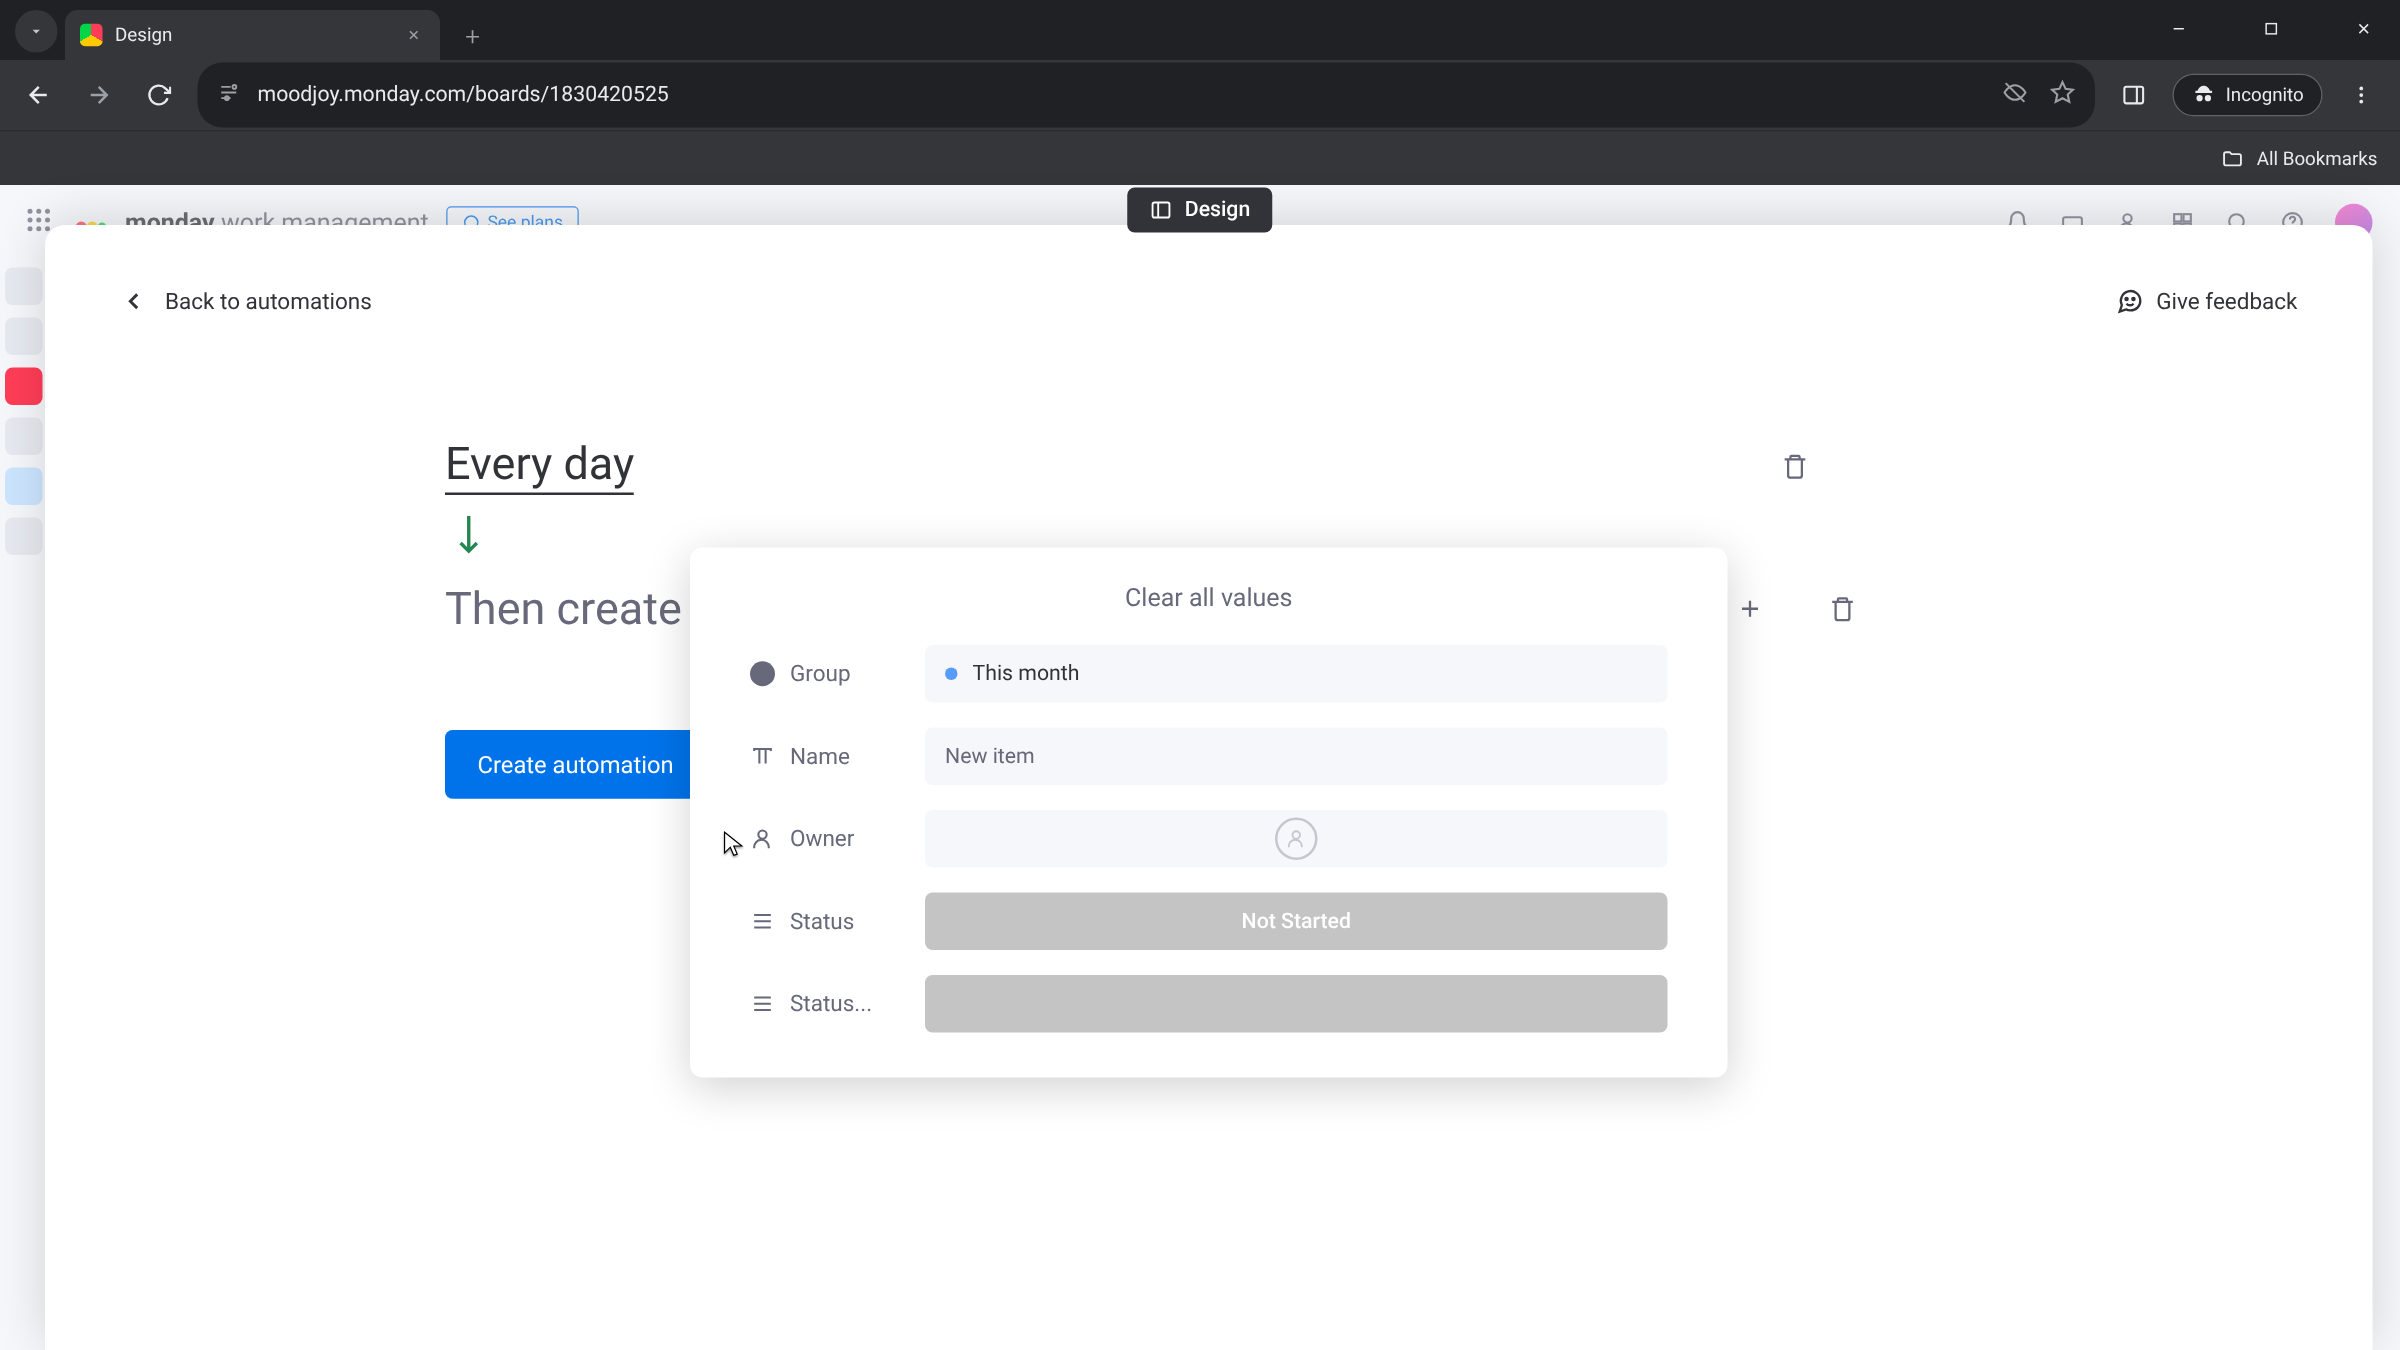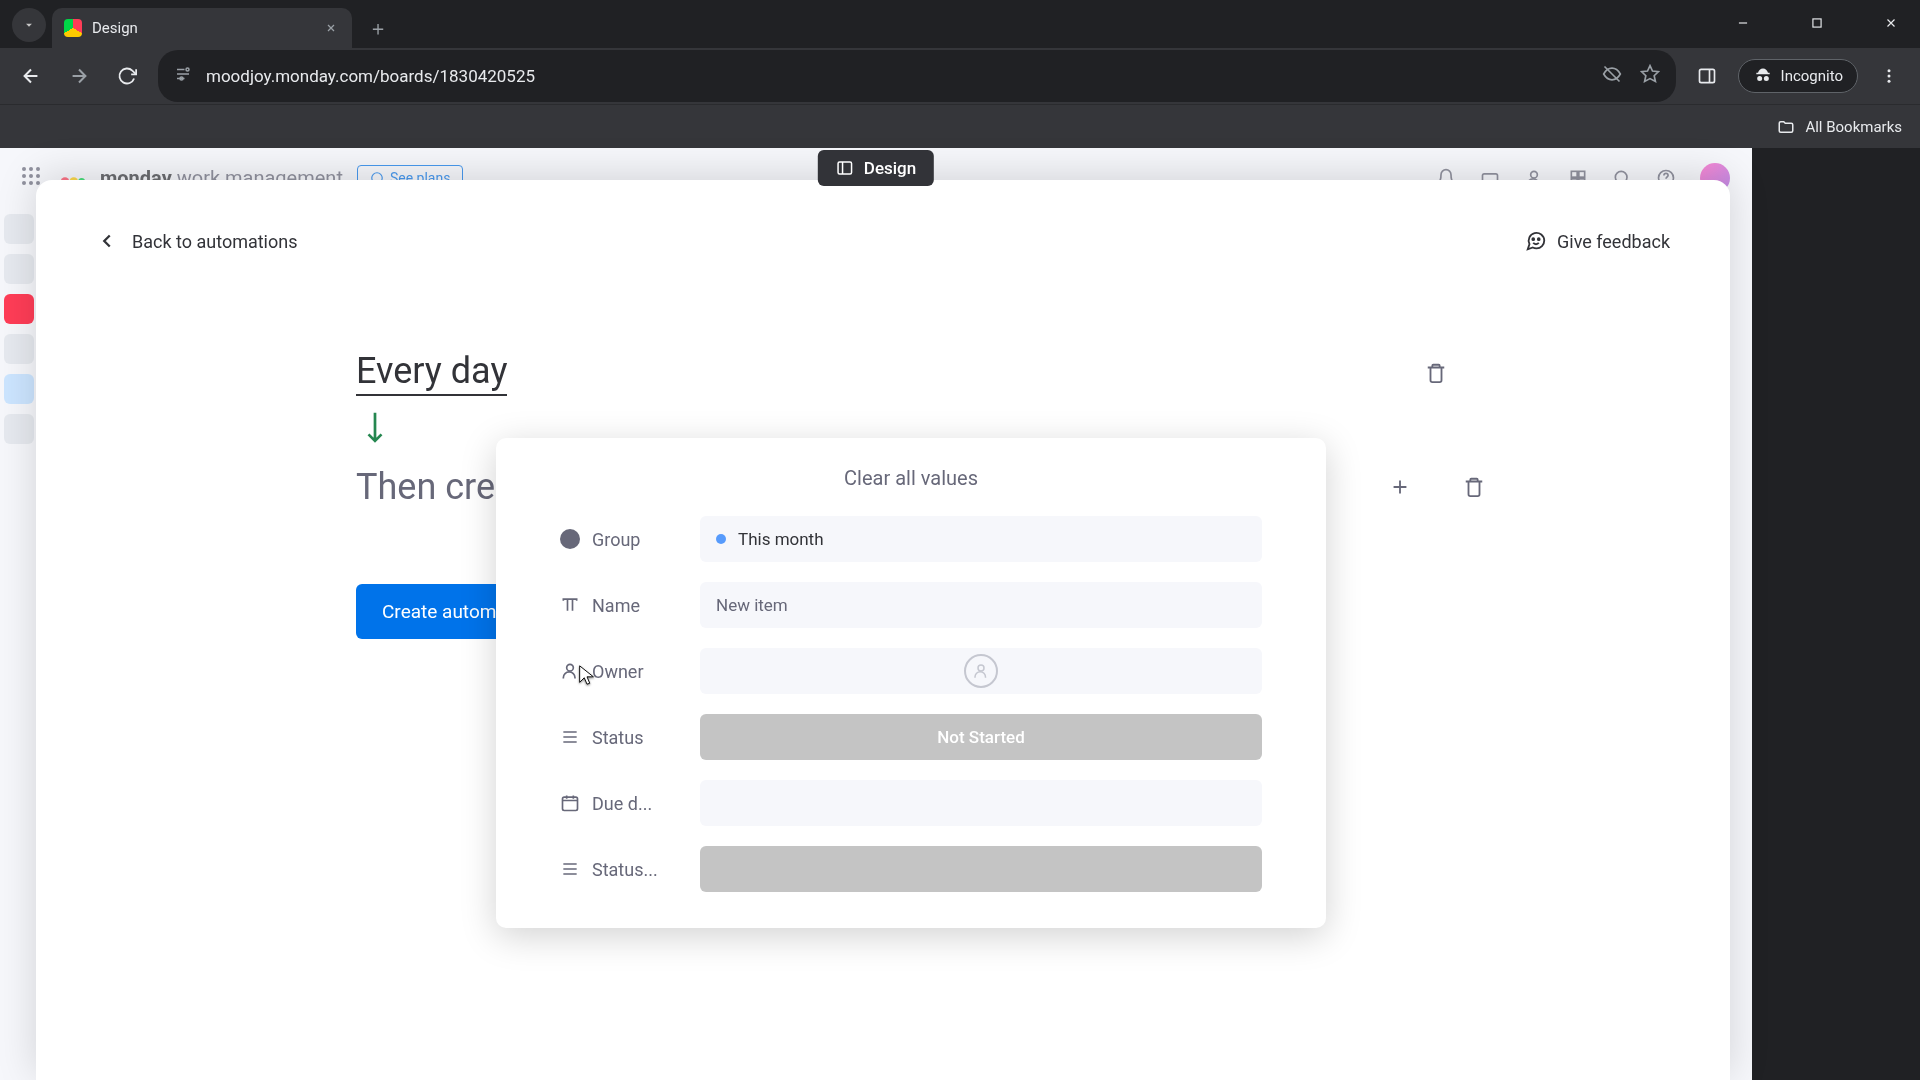--- a/index.html
+++ b/index.html
@@ -19,21 +19,21 @@
   .chrome-toolbar { height:56px; background:#35363a; display:flex; align-items:center; padding:0 14px; gap:14px; }
   .nav-btn { width:34px; height:34px; display:flex; align-items:center; justify-content:center; color:#9aa0a6; border-radius:50%; }
   .nav-btn.enabled { color:#e8eaed; }
   .addr-bar { flex:1; height:52px; background:#202124; border-radius:20px; display:flex; align-items:center; padding:0 16px; color:#e8eaed; font-size:17px; gap:14px; }
   .addr-icon { color:#9aa0a6; font-size:16px; }
   .addr-right { margin-left:auto; display:flex; align-items:center; gap:18px; color:#9aa0a6; }
   .incognito-pill { display:flex; align-items:center; gap:8px; background:#202124; border:1px solid #5f6368; border-radius:20px; padding:6px 14px; color:#e8eaed; font-size:15px; }
   .chrome-bookmarks { height:44px; background:#35363a; border-top:1px solid #2a2b2e; display:flex; align-items:center; justify-content:flex-end; padding:0 18px; color:#e8eaed; font-size:15px; gap:10px; }
 
   
-  .viewport { position:relative; width:1752px; height: calc(1080px - 48px - 56px - 44px); background:#f6f7fb; }
+  .viewport { position:relative; width:1920px; height: calc(1080px - 48px - 56px - 44px); background:#f6f7fb; }
   .monday-header { position:absolute; top:0; left:0; right:0; height:60px; background:#f6f7fb; display:flex; align-items:center; padding:0 22px; gap:14px; filter: blur(0.3px); opacity:0.7;}
   .dots-grid { width:22px; height:22px; display:grid; grid-template-columns:repeat(3,4px); grid-template-rows:repeat(3,4px); gap:3px; }
   .dots-grid i { background:#676879; border-radius:50%; }
   .monday-logo { width:28px; height:28px; }
   .monday-brand { font-size:20px; font-weight:700; color:#323338; }
   .monday-brand span { font-weight:400; color:#676879; }
   .see-plans { border:1px solid #0073ea; color:#0073ea; border-radius:4px; padding:4px 12px; font-size:14px; display:flex; align-items:center; gap:6px;}
   .hdr-right-icons { margin-left:auto; display:flex; align-items:center; gap:24px; color:#676879; }
   .avatar-dot { width:30px; height:30px; border-radius:50%; background:linear-gradient(135deg,#ff5ac4,#a25ddc); }
 
@@ -59,21 +59,21 @@
   .arrow-down svg { stroke:#258750; }
   .action-text { font-size:36px; color:#676879; }
   .row-actions { display:flex; align-items:center; gap:40px; }
   .row-actions.shift { margin-left: 820px; }
   .icon-btn { width:34px; height:34px; display:flex; align-items:center; justify-content:center; color:#676879; border-radius:4px; }
   .icon-btn svg { width:22px; height:22px; }
 
   .create-btn { margin-top:70px; background:#0073ea; color:#fff; font-size:19px; border:none; border-radius:6px; padding:16px 26px; display:inline-flex; align-items:center; }
 
   
-  .popover { position:absolute; left:496px; top:290px; width:830px; background:#fff; border-radius:10px; box-shadow:0 8px 36px rgba(0,0,0,0.18); padding:28px 64px 36px; z-index:20;}
+  .popover { position:absolute; left:552px; top:290px; width:830px; background:#fff; border-radius:10px; box-shadow:0 8px 36px rgba(0,0,0,0.18); padding:28px 48px 36px; z-index:20;}
   .popover-title { text-align:center; font-size:20px; color:#676879; margin-bottom:26px; }
   .field-row { display:flex; align-items:center; gap:20px; margin-bottom:20px; }
   .field-label { width:120px; display:flex; align-items:center; gap:12px; color:#676879; font-size:18px; }
   .field-label svg, .field-label .circ { width:20px; height:20px; flex-shrink:0; }
   .circ { border-radius:50%; background:#676879; }
   .field-input { flex:1; height:46px; border-radius:6px; display:flex; align-items:center; padding:0 16px; font-size:17px; }
   .field-input.group { background:#f6f7fb; color:#323338; gap:12px;}
   .group-dot { width:10px; height:10px; border-radius:50%; background:#579bfc; }
   .field-input.name  { background:#f6f7fb; color:#676879; }
   .field-input.owner { background:#f6f7fb; justify-content:center; }
@@ -380,30 +380,20 @@
         <svg viewBox="0 0 24 24" fill="none" stroke="#676879" stroke-width="2">
             <path d="M4 6h16M4 12h16M4 18h16"></path>
           </svg>
         <span>Status</span>
       </div>
       <div class="field-input status">
         <span>Not Started</span>
       </div>
     </div>
 
-    <div class="field-row">
-      <div class="field-label">
-        <svg viewBox="0 0 24 24" fill="none" stroke="#676879" stroke-width="2">
-            <rect x="3" y="5" width="18" height="16" rx="2"></rect>
-            <path d="M3 9h18M8 3v4M16 3v4"></path>
-          </svg>
-        <span>Due d...</span>
-      </div>
-      <div class="field-input due"></div>
-    </div>
 
     <div class="field-row" style="margin-bottom:0">
       <div class="field-label">
         <svg viewBox="0 0 24 24" fill="none" stroke="#676879" stroke-width="2">
             <path d="M4 6h16M4 12h16M4 18h16"></path>
           </svg>
         <span>Status...</span>
       </div>
       <div class="field-input empty-status"></div>
     </div>

